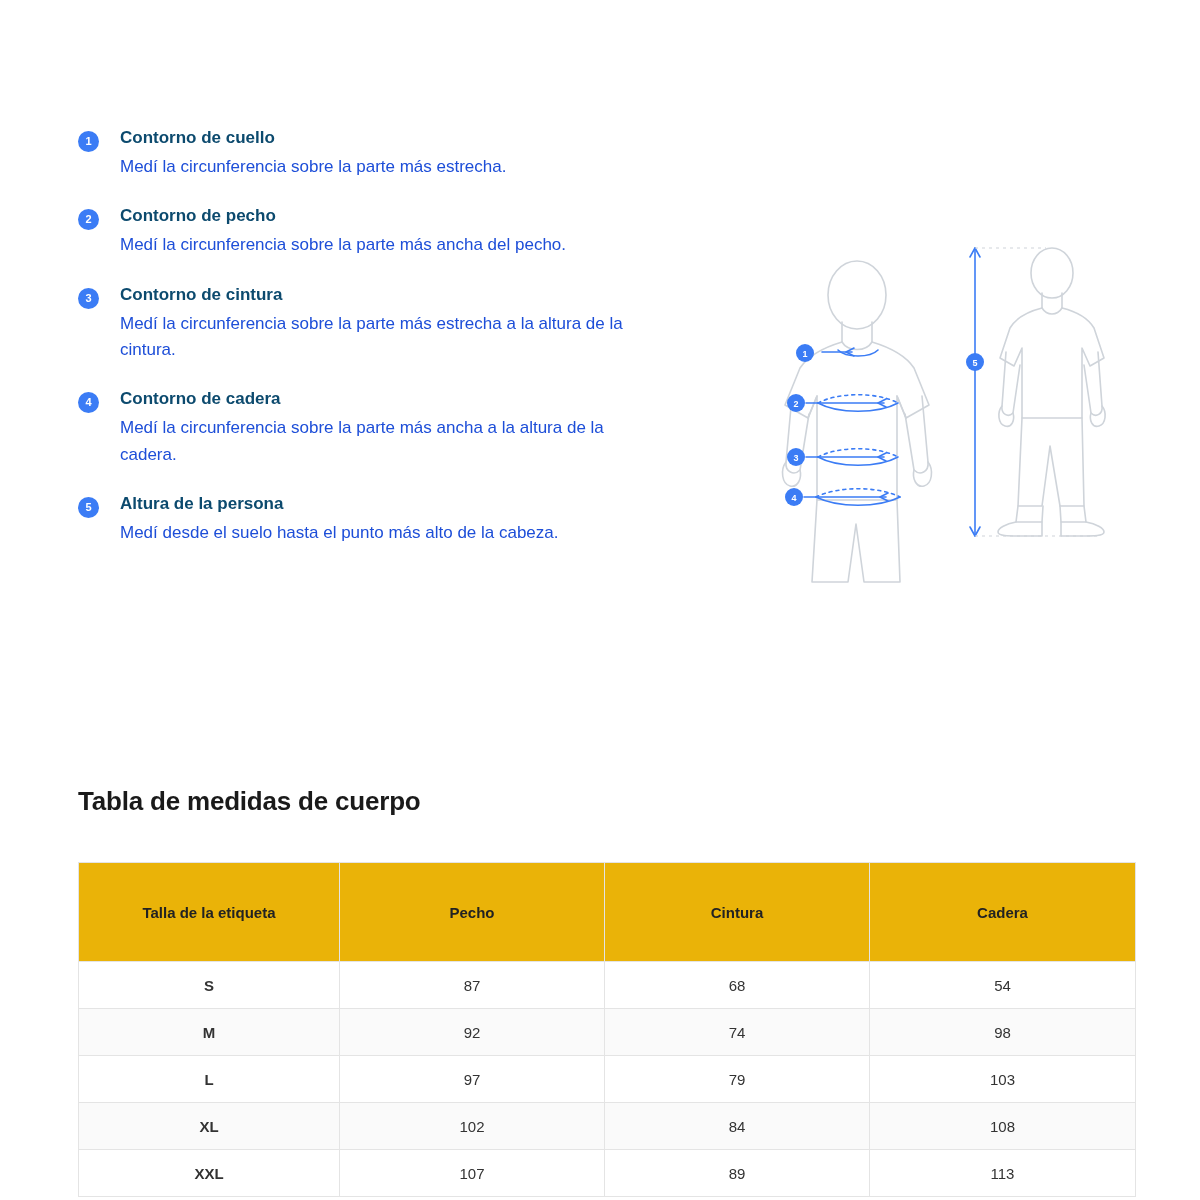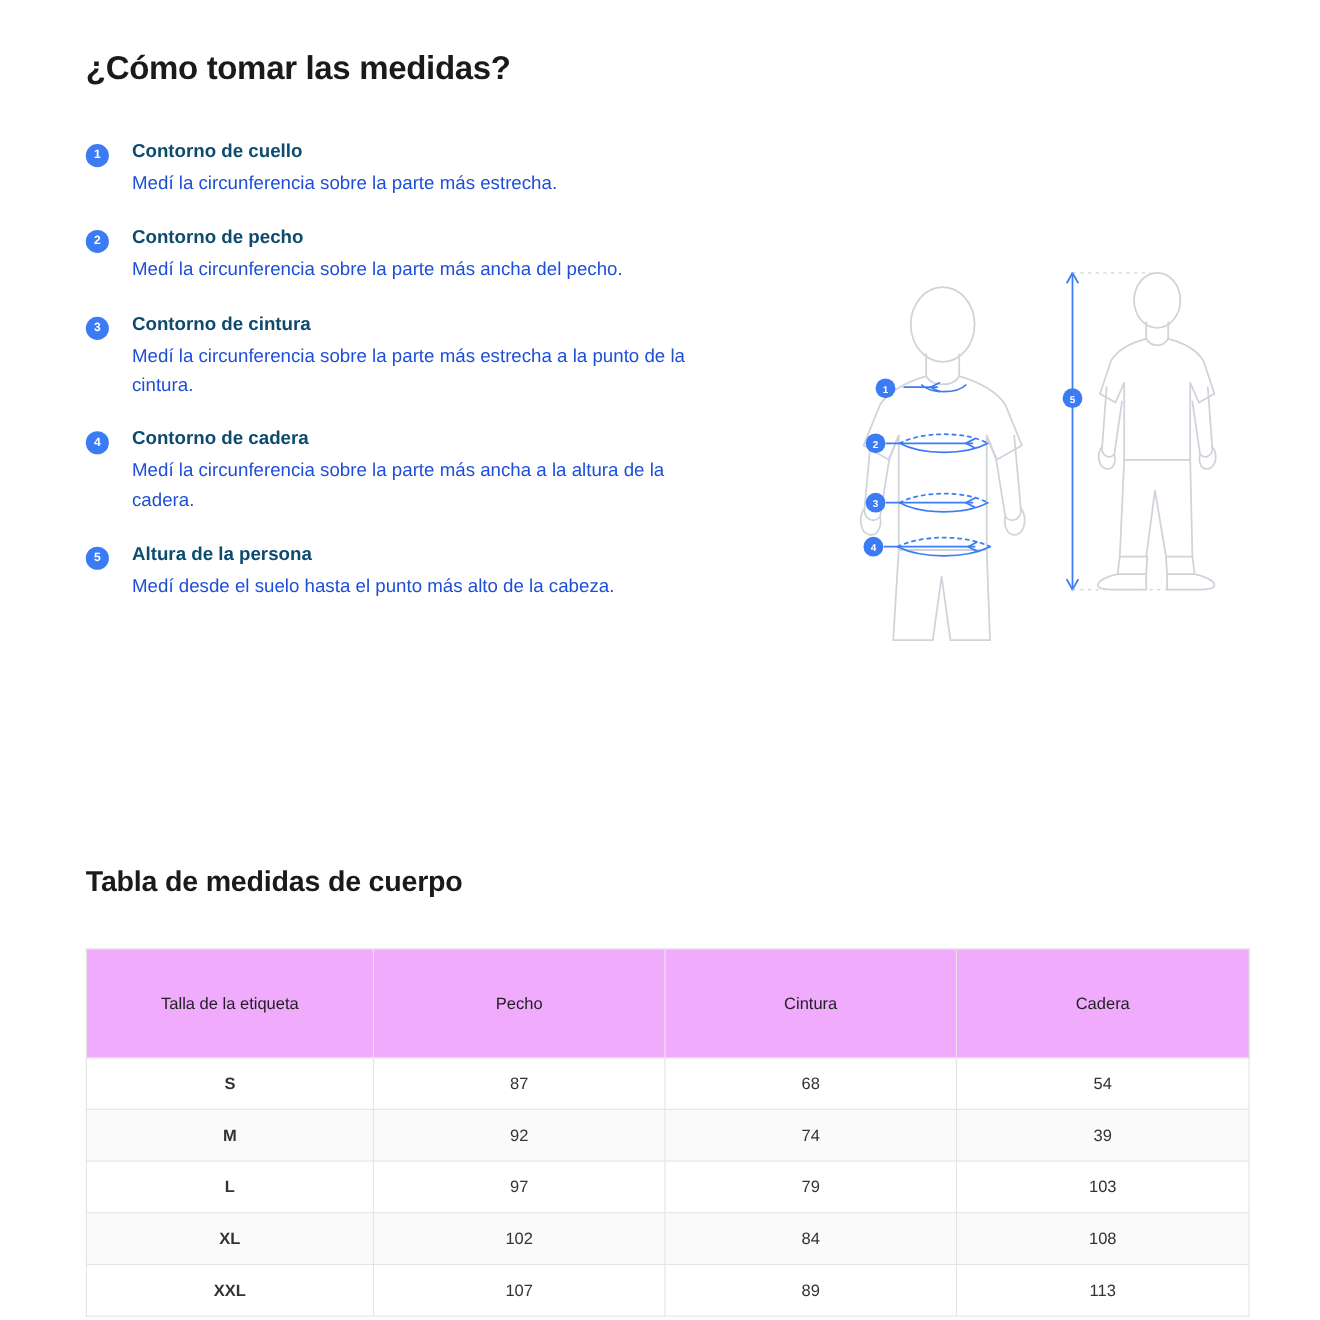--- a/index.html
+++ b/index.html
@@ -107,22 +107,22 @@
     table-layout: fixed;
   }
   table.size-table th,
   table.size-table td {
     border: 1px solid #e4e4e4;
     text-align: center;
     font-size: 15px;
     color: #333333;
   }
   table.size-table thead th {
-    background: #f0abfc;
-    font-weight: normal;
+    background: #eab308;
+    font-weight: bold;
     height: 96px;
     font-size: 15px;
     color: #222222;
   }
   table.size-table tbody td {
     height: 44px;
   }
   table.size-table tbody tr:nth-child(even) td {
     background: #fafafa;
   }
@@ -132,40 +132,39 @@
   .col-1 { width: 258px; }
   .col-2 { width: 262px; margin-top: 46px; }
   .col-3 { width: 262px; }
   .col-4 { width: 263px; }
 </style>
 </head>
 <body>
 
 <div class="page">
 
-  <div class="h1">¿Cómo tomar las medidas?</div>
 
   <div class="steps">
 
     <div class="step">
       <div class="step-badge">1</div>
       <div class="step-title">Contorno de cuello</div>
       <div class="step-desc">Medí la circunferencia sobre la parte más estrecha.</div>
     </div>
 
     <div class="step">
       <div class="step-badge">2</div>
       <div class="step-title">Contorno de pecho</div>
       <div class="step-desc">Medí la circunferencia sobre la parte más ancha del pecho.</div>
     </div>
 
     <div class="step">
       <div class="step-badge">3</div>
       <div class="step-title">Contorno de cintura</div>
-      <div class="step-desc">Medí la circunferencia sobre la parte más estrecha a la punto de la cintura.</div>
+      <div class="step-desc">Medí la circunferencia sobre la parte más estrecha a la altura de la cintura.</div>
     </div>
 
     <div class="step">
       <div class="step-badge">4</div>
       <div class="step-title">Contorno de cadera</div>
       <div class="step-desc">Medí la circunferencia sobre la parte más ancha a la altura de la cadera.</div>
     </div>
 
     <div class="step">
       <div class="step-badge">5</div>
@@ -283,21 +282,21 @@
         <tr>
           <td>S</td>
           <td>87</td>
           <td>68</td>
           <td>54</td>
         </tr>
         <tr>
           <td>M</td>
           <td>92</td>
           <td>74</td>
-          <td>39</td>
+          <td>98</td>
         </tr>
         <tr>
           <td>L</td>
           <td>97</td>
           <td>79</td>
           <td>103</td>
         </tr>
         <tr>
           <td>XL</td>
           <td>102</td>

